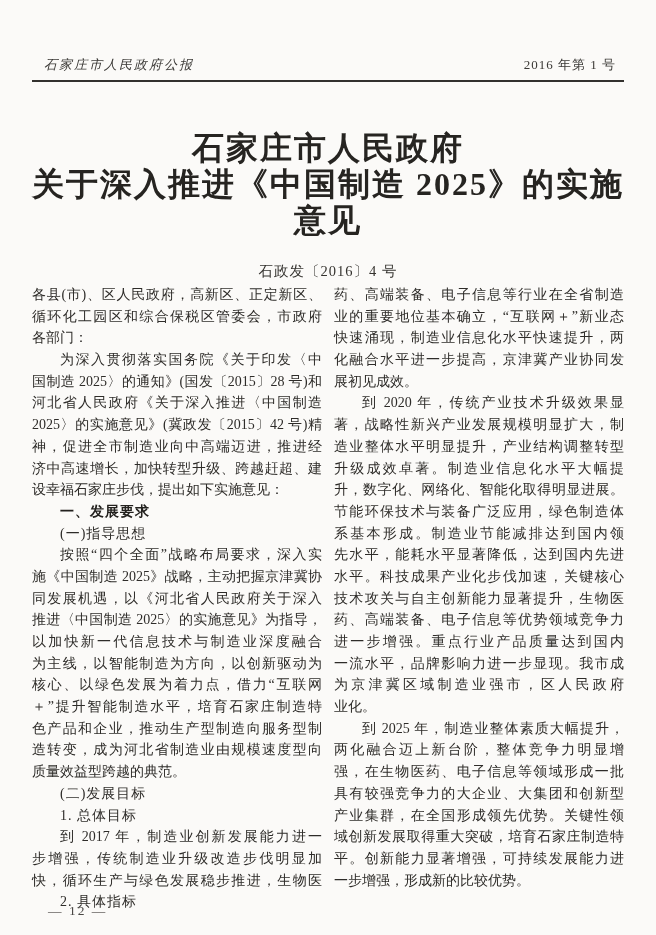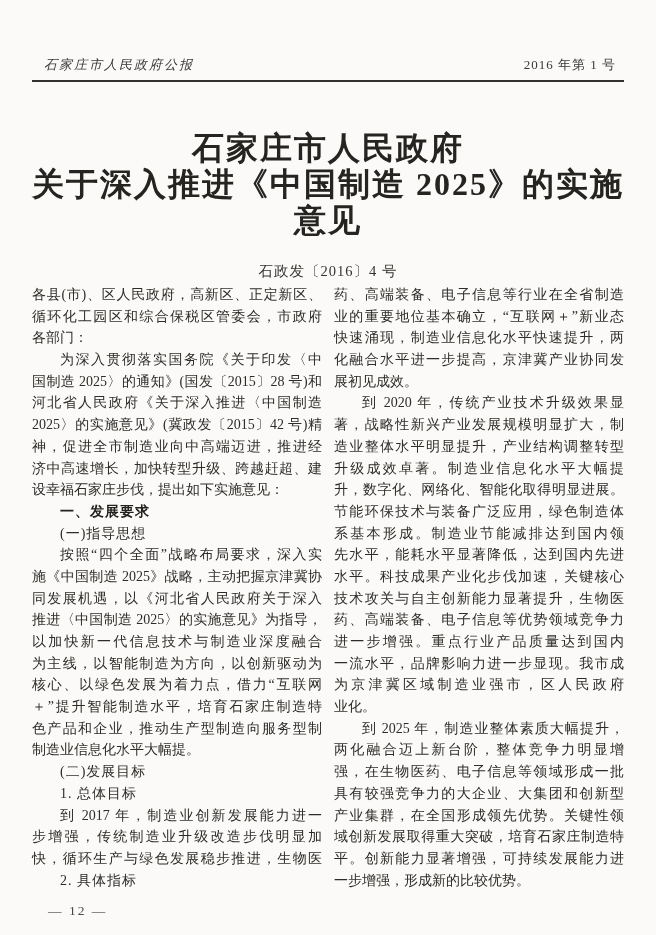--- a/index.html
+++ b/index.html
@@ -122,21 +122,22 @@
         <div class="line indent end h2">(一)指导思想</div>
         <div class="line indent">按照“四个全面”战略布局要求，深入实</div>
         <div class="line">施《中国制造 2025》战略，主动把握京津冀协</div>
         <div class="line">同发展机遇，以《河北省人民政府关于深入</div>
         <div class="line">推进〈中国制造 2025〉的实施意见》为指导，</div>
         <div class="line">以加快新一代信息技术与制造业深度融合</div>
         <div class="line">为主线，以智能制造为方向，以创新驱动为</div>
         <div class="line">核心、以绿色发展为着力点，借力“互联网</div>
         <div class="line">＋”提升智能制造水平，培育石家庄制造特</div>
         <div class="line">色产品和企业，推动生产型制造向服务型制</div>
-        <div class="line end">制造业信息化水平大幅提。</div>
+        <div class="line">造转变，成为河北省制造业由规模速度型向</div>
+        <div class="line end">质量效益型跨越的典范。</div>
         <div class="line indent end h2">(二)发展目标</div>
         <div class="line indent end h2">1. 总体目标</div>
         <div class="line indent">到 2017 年，制造业创新发展能力进一</div>
         <div class="line">步增强，传统制造业升级改造步伐明显加</div>
         <div class="line">快，循环生产与绿色发展稳步推进，生物医</div>
         <div class="line indent end h2">2. 具体指标</div>
       </div>
     <div class="col" id="col-right">
         <div class="line">药、高端装备、电子信息等行业在全省制造</div>
         <div class="line">业的重要地位基本确立，“互联网＋”新业态</div>

